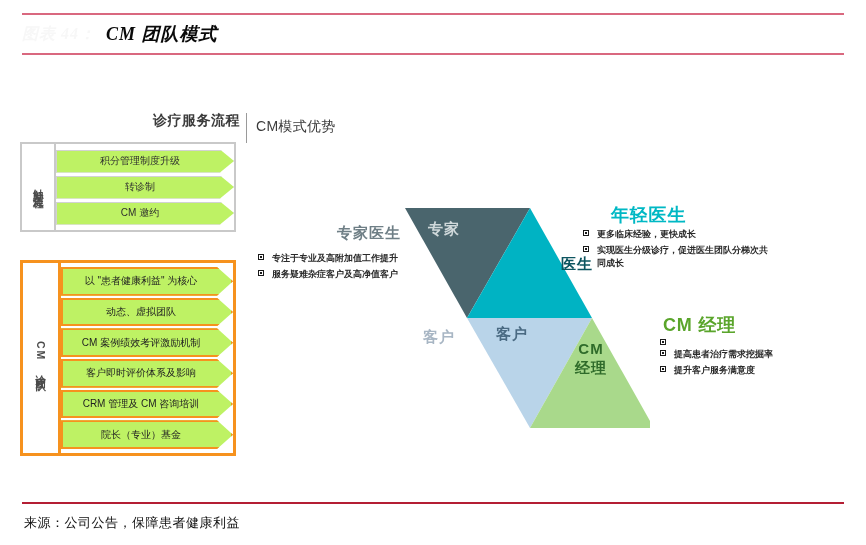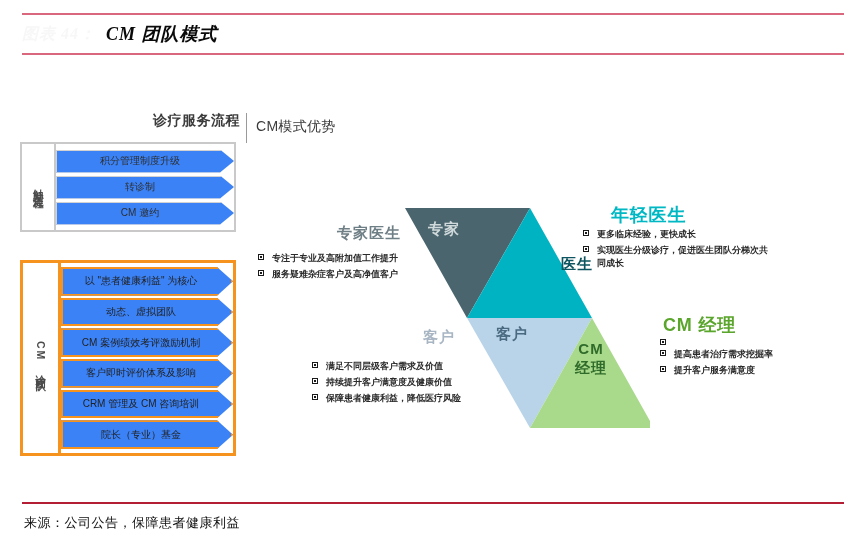--- a/index.html
+++ b/index.html
@@ -96,21 +96,21 @@
   .group.cmteam .rows { padding: 3px 0; }
 
   
   .chev {
     position: relative;
     flex: 1;
     margin: 1.5px 0;
     display: flex; align-items: center; justify-content: center;
     font-size: 10px; color: #2e2e2e;
     white-space: nowrap;
-    background: #3b82f6;
+    background: #bef264;
     border: 1.5px solid #d2d2d2;
     clip-path: polygon(0 0, calc(100% - 14px) 0, 100% 50%, calc(100% - 14px) 100%, 0 100%);
     padding-right: 10px;
   }
   .group.cmteam .chev {
     border: 2px solid #f6921e;
     font-size: 10px; color: #222;
     clip-path: polygon(0 0, calc(100% - 16px) 0, 100% 50%, calc(100% - 16px) 100%, 0 100%);
     padding-right: 12px;
     margin: 1px 0;
@@ -243,34 +243,20 @@
     <div class="bullet">
       <span class="sq"></span>
       <span class="txt">专注于专业及高附加值工作提升</span>
     </div>
     <div class="bullet">
       <span class="sq"></span>
       <span class="txt">服务疑难杂症客户及高净值客户</span>
     </div>
   </div>
 
-  <div class="bullets" id="client-block">
-    <div class="bullet">
-      <span class="sq"></span>
-      <span class="txt">满足不同层级客户需求及价值</span>
-    </div>
-    <div class="bullet">
-      <span class="sq"></span>
-      <span class="txt">持续提升客户满意度及健康价值</span>
-    </div>
-    <div class="bullet">
-      <span class="sq"></span>
-      <span class="txt">保障患者健康利益，降低医疗风险</span>
-    </div>
-  </div>
 
   <div class="side-head" id="head-young">年轻医生</div>
   <div class="bullets" id="young-block">
     <div class="bullet">
       <span class="sq"></span>
       <span class="txt">更多临床经验，更快成长</span>
     </div>
     <div class="bullet">
       <span class="sq"></span>
       <span class="txt">实现医生分级诊疗，促进医生团队分梯次共同成长</span>

